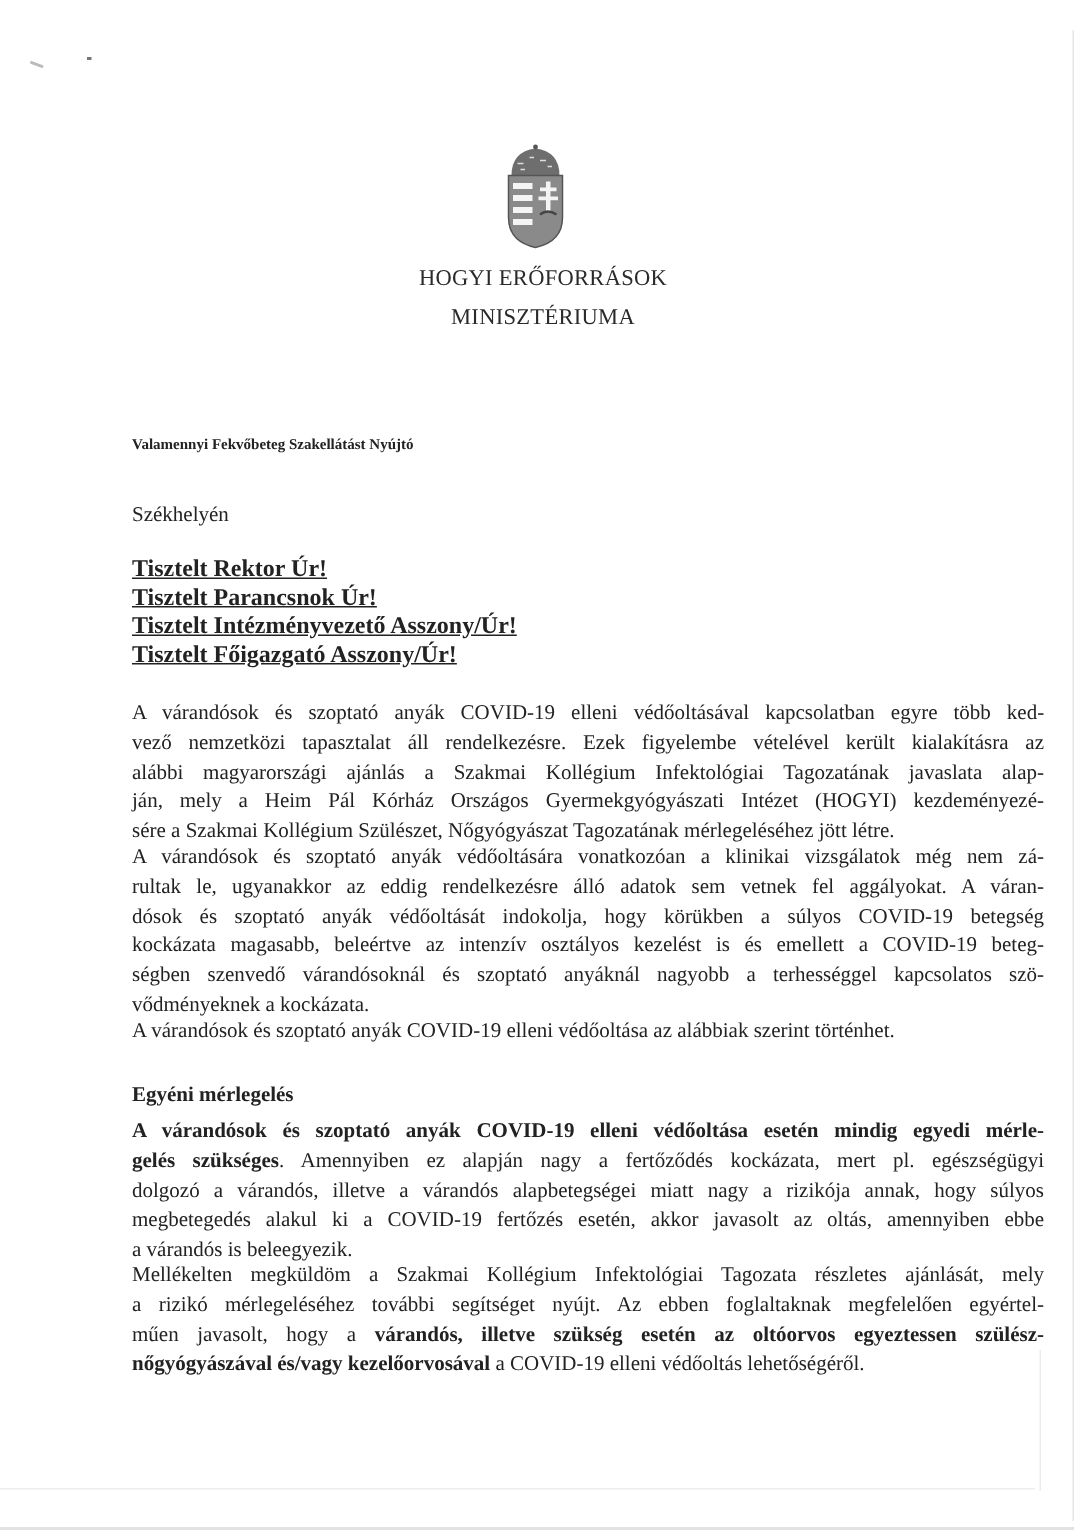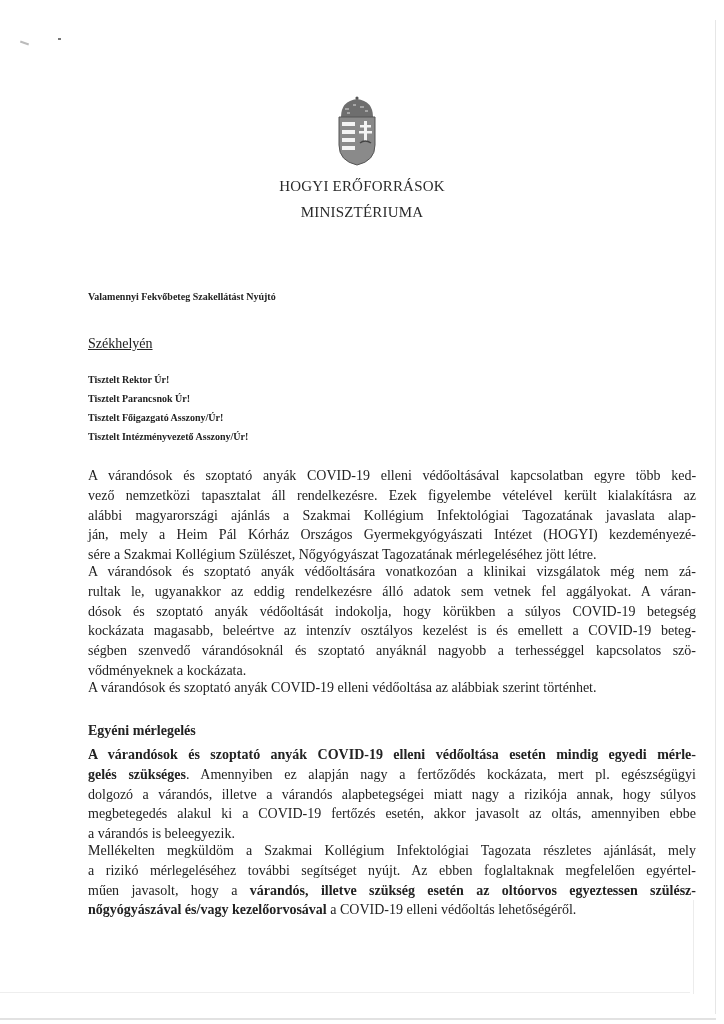--- a/index.html
+++ b/index.html
@@ -21,22 +21,22 @@
     .ministry {
       position: absolute; left: 0; width: 724px; text-align: center;
       font-size: 15px; letter-spacing: 0.2px; color: #2a2a2a;
     }
     .ministry.l1 { top: 178px; }
     .ministry.l2 { top: 204px; }
 
     .content { position: absolute; left: 88px; width: 608px; }
     .bold { font-weight: bold; }
     .addr { top: 287px; font-size: 10px; line-height: 19px; }
-    .seat { top: 336px; font-size: 14px; text-decoration: underline; }
-    .greet { top: 370px; font-size: 10px; line-height: 19px; }
+    .seat { top: 336px; font-size: 14px; }
+    .greet { top: 370px; font-size: 16px; line-height: 19px; text-decoration: underline; }
 
     .para { font-size: 14px; line-height: 19.8px; text-align: justify; margin: 0; }
     .p1 { top: 466px; }
     .p2 { top: 562px; }
     .p3 { top: 678px; }
     .h1 { top: 723px; font-size: 14px; font-weight: bold; }
     .p4 { top: 745px; }
     .p5 { top: 841px; }
     .line { display: block; white-space: nowrap; text-align-last: justify; }
     .line.last { text-align-last: left; }
@@ -76,22 +76,22 @@
 
 <div class="content addr bold">
   <div>Valamennyi Fekvőbeteg Szakellátást Nyújtó</div>
 </div>
 
 <div class="content seat">Székhelyén</div>
 
 <div class="content greet bold">
   <div>Tisztelt Rektor Úr!</div>
   <div>Tisztelt Parancsnok Úr!</div>
+  <div>Tisztelt Intézményvezető Asszony/Úr!</div>
   <div>Tisztelt Főigazgató Asszony/Úr!</div>
-  <div>Tisztelt Intézményvezető Asszony/Úr!</div>
 </div>
 
 <div class="content para p1">
   <span class="line" style="display: block; word-spacing: 7.18182px;">A várandósok és szoptató anyák COVID-19 elleni védőoltásával kapcsolatban egyre több ked-</span>
   <span class="line" style="display: block; word-spacing: 7.7px;">vező nemzetközi tapasztalat áll rendelkezésre. Ezek figyelembe vételével került kialakításra az</span>
   <span class="line" style="display: block; word-spacing: 9.66667px;">alábbi magyarországi ajánlás a Szakmai Kollégium Infektológiai Tagozatának javaslata alap-</span>
   <span class="line" style="display: block; word-spacing: 7.7px;">ján, mely a Heim Pál Kórház Országos Gyermekgyógyászati Intézet (HOGYI) kezdeményezé-</span>
   <span class="line last" style="display: block;">sére a Szakmai Kollégium Szülészet, Nőgyógyászat Tagozatának mérlegeléséhez jött létre.</span>
 </div>
 

